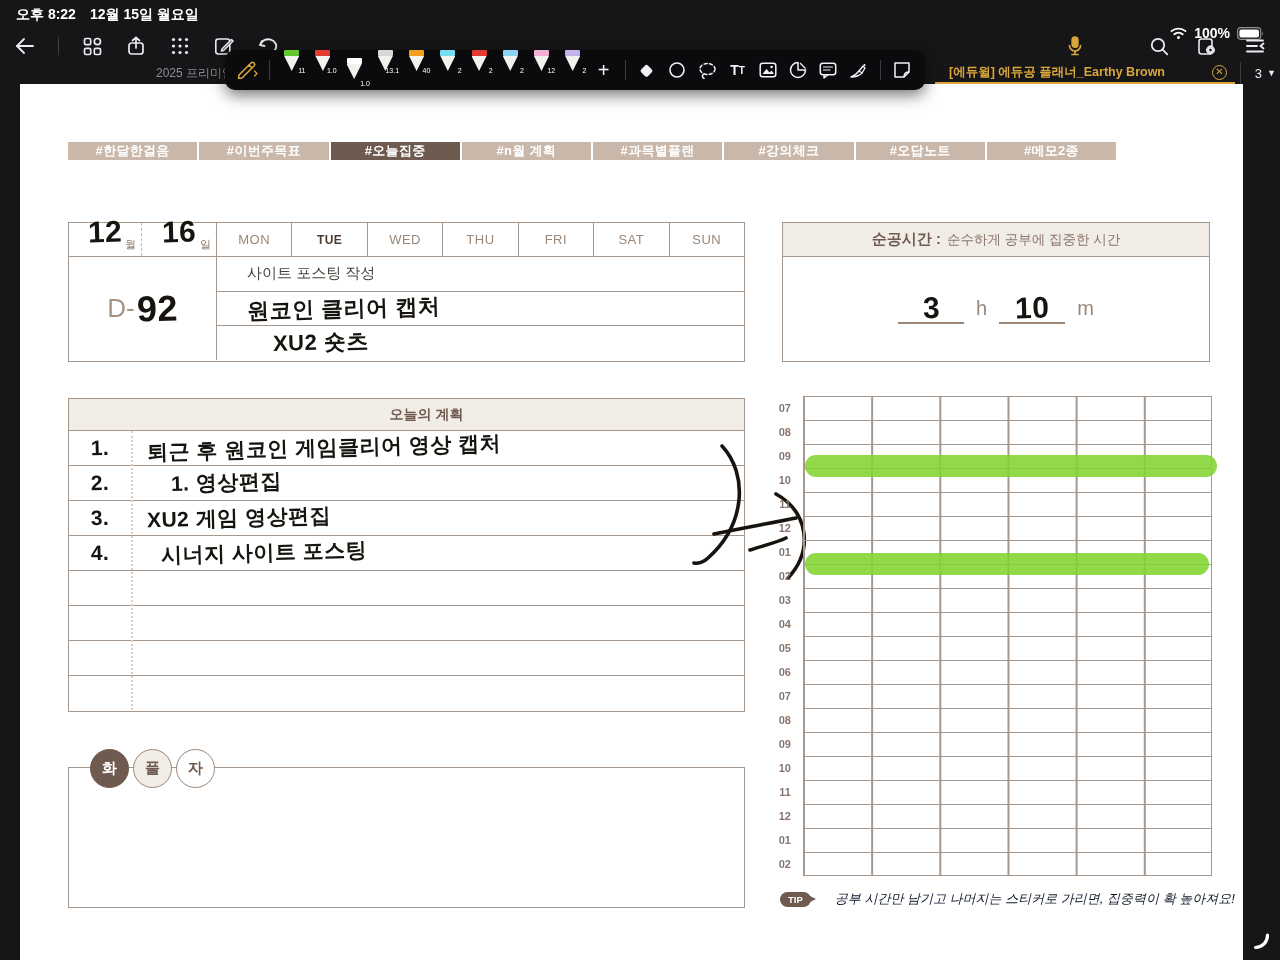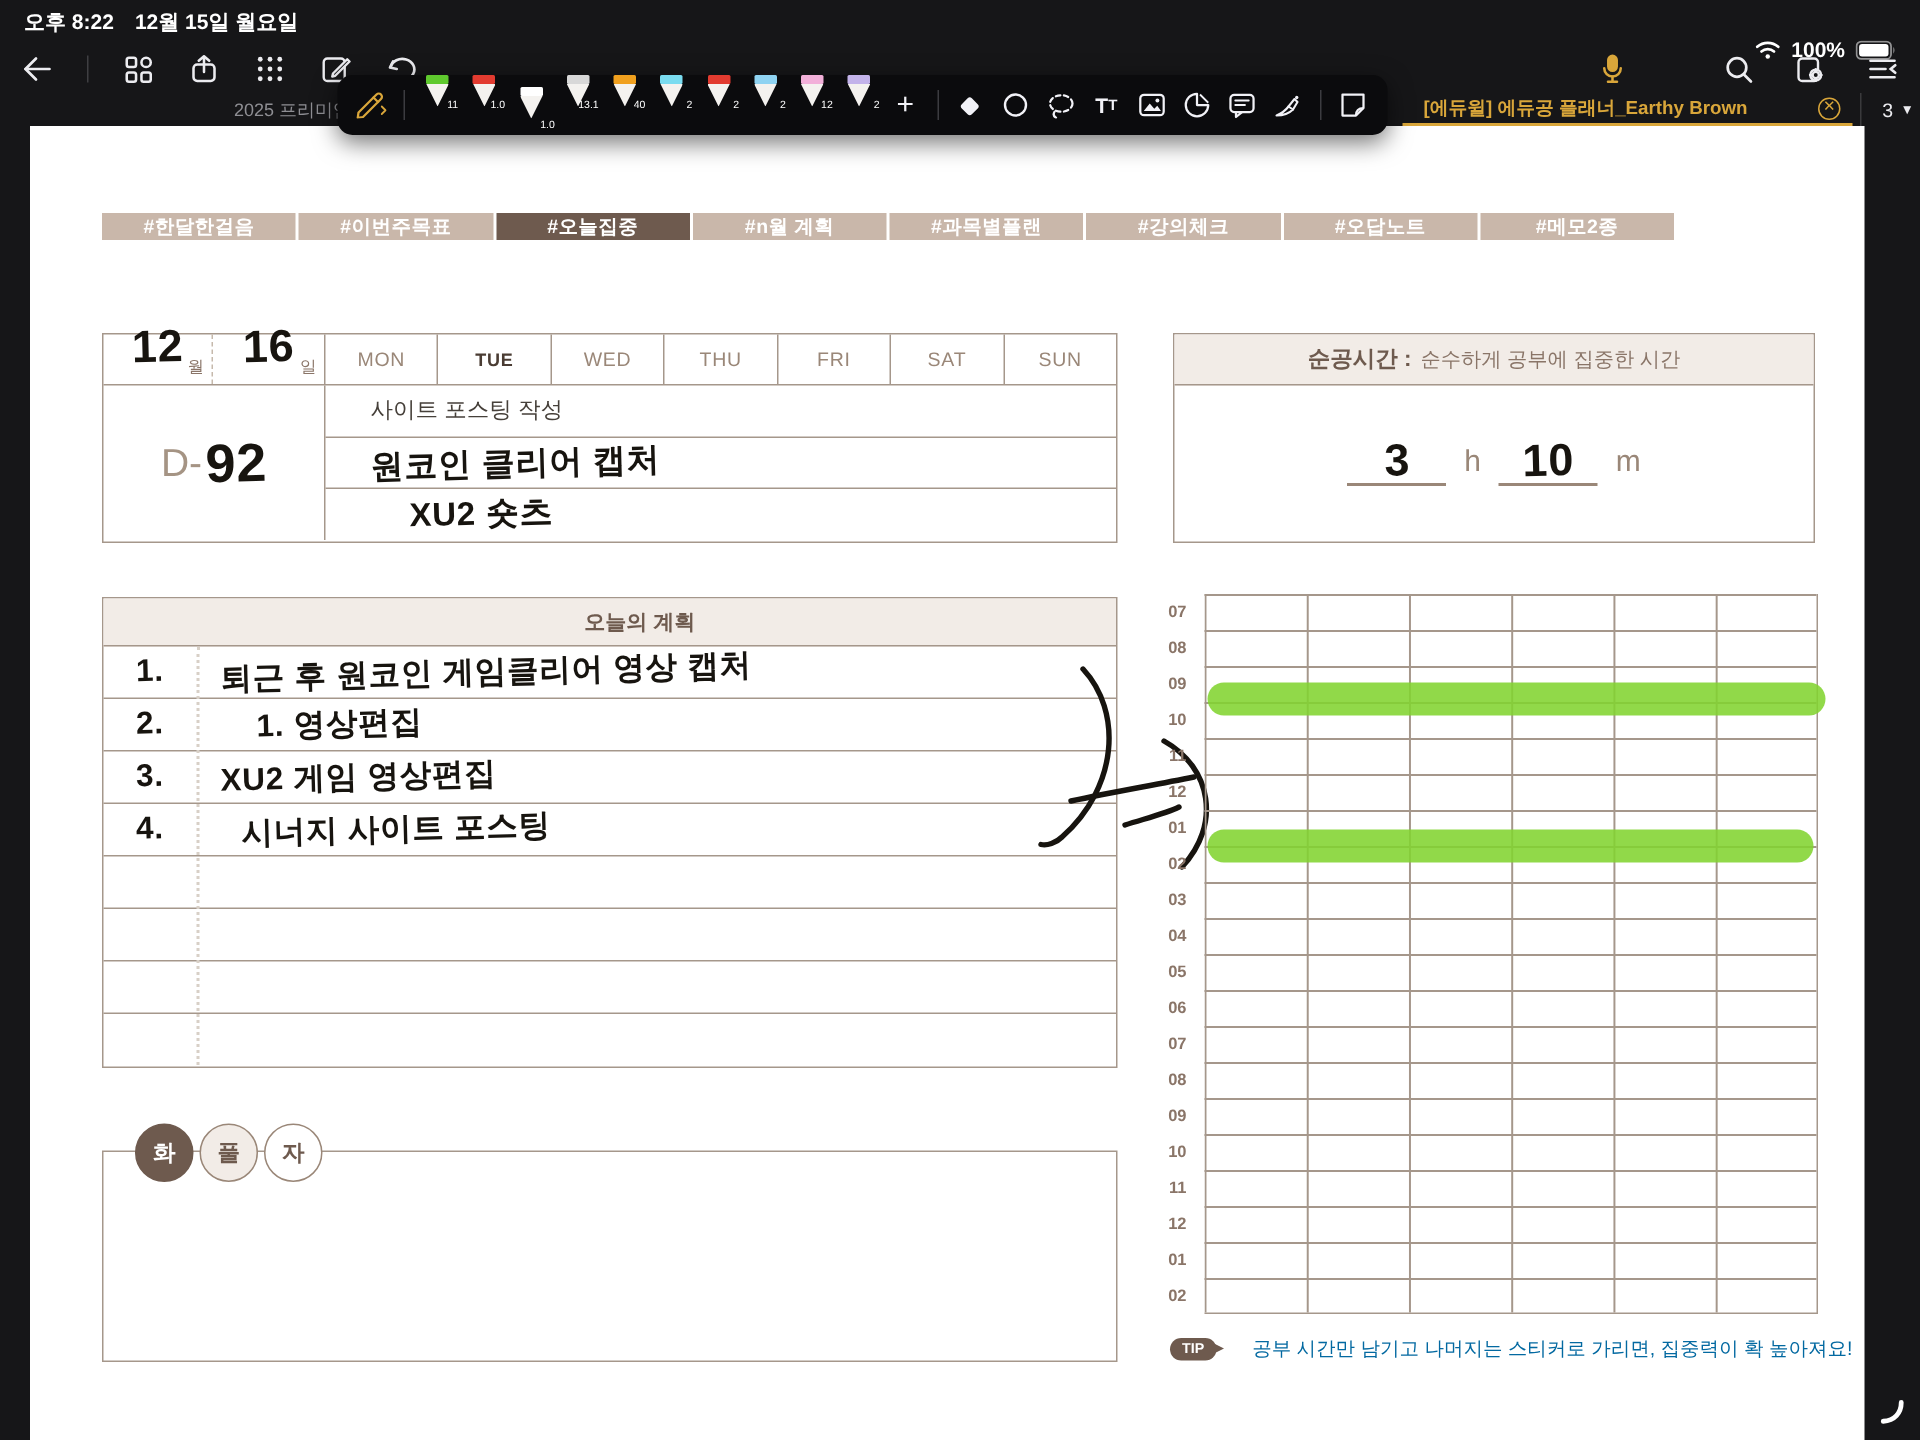--- a/index.html
+++ b/index.html
@@ -107,21 +107,21 @@
   .habit { width:39px; height:39px; border-radius:50%; display:flex; align-items:center; justify-content:center; font-size:15px; font-weight:700; }
   .habit.h1 { background:#6e5a4e; color:#fff; border:1.5px solid #6e5a4e; }
   .habit.h2 { background:#f2ece7; color:#6e5a4e; border:1.5px solid #9a8778; }
   .habit.h3 { background:#fff; color:#6e5a4e; border:1.5px solid #9a8778; }
   .memo-box { position:absolute; left:48px; top:683px; width:677px; height:141px; border:1.5px solid #a5978b; }
 
   
   .tip-row { position:absolute; left:760px; top:806px; display:flex; align-items:center; gap:24px; }
   .tip-badge { position:relative; background:#6e5a4e; color:#fff; font-size:9.5px; font-weight:700; line-height:15px; padding:0 8px; border-radius:8px; }
   .tip-badge:after { content:""; position:absolute; right:-5px; top:4.5px; border-left:6px solid #6e5a4e; border-top:3px solid transparent; border-bottom:3px solid transparent; }
-  .tip-text { font-size:13px; color:#0369a1; }
+  .tip-text { font-size:13px; color:#0f172a;font-style:italic; }
 
   .page-curl { position:absolute; right:10px; bottom:10px; }
 </style>
 </head>
 <body>
 
 <div class="status-bar">
   <div class="status-left">
     <span>오후 8:22</span>
     <span>12월 15일 월요일</span>

